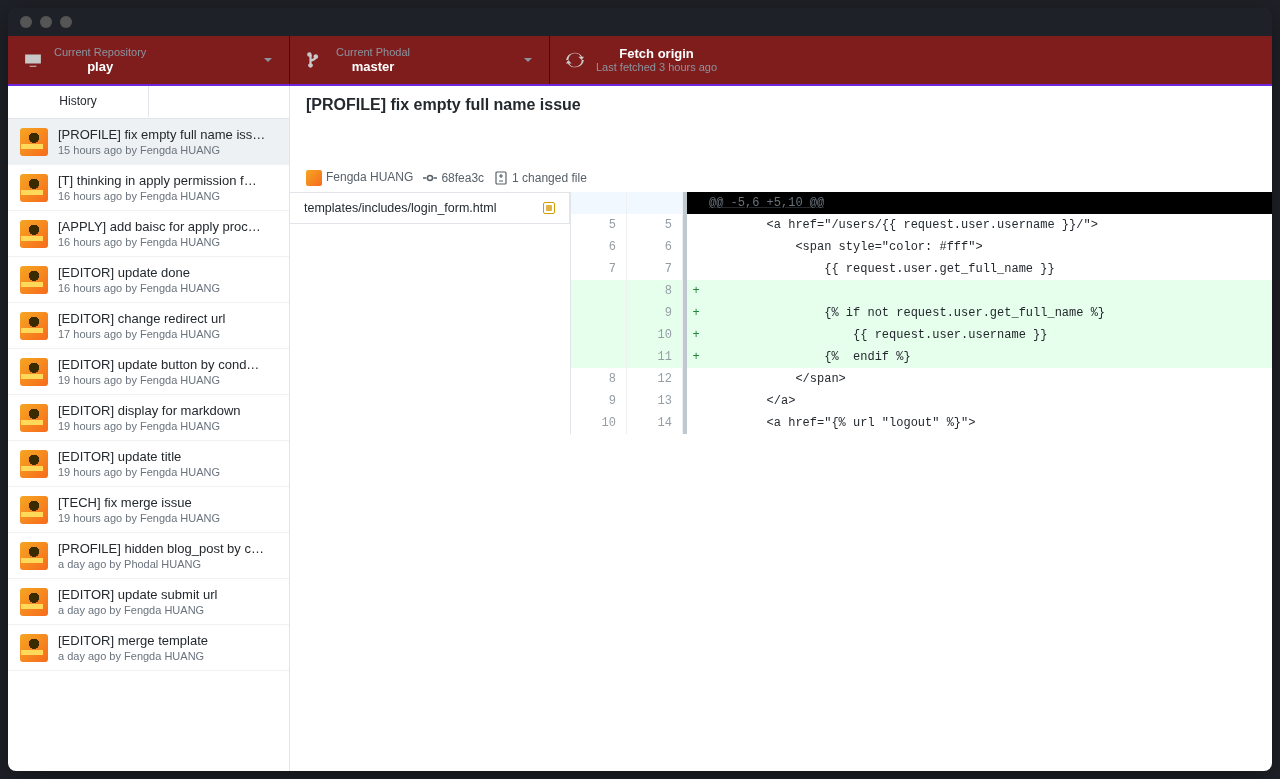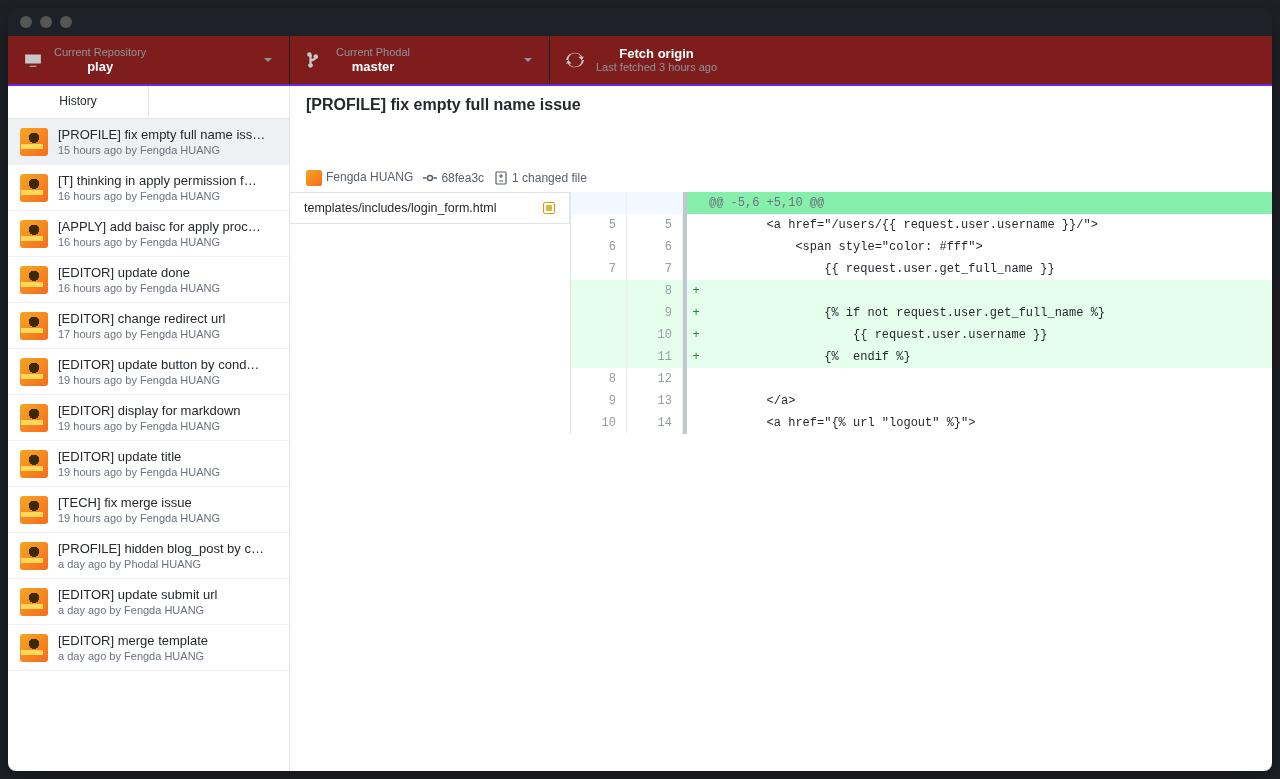--- a/index.html
+++ b/index.html
@@ -124,21 +124,21 @@
     width: calc(100% - 280px);
   }
   .diff-row { display: flex; align-items: stretch; }
   .ln {
     width: 56px; text-align: right; padding-right: 10px; color: #959da5;
     border-right: 1px solid #eef0f2; user-select: none; flex-shrink: 0;
   }
   .gutter-border { width: 4px; background: #c0c8d0; flex-shrink: 0; }
   .marker { width: 18px; text-align: center; color: #22863a; flex-shrink: 0; }
   .code { padding-left: 4px; white-space: pre; color: #24292e; flex: 1; }
-  .diff-row.hunk { background: #86efac; }
+  .diff-row.hunk { background: #000000; text-decoration: underline; }
   .diff-row.hunk .code { color: #6a737d; }
   .diff-row.hunk .ln { background: #f1f8ff; }
   .diff-row.add { background: #e6ffed; }
   .diff-row.add .ln.old { color: transparent; }
 </style>
 </head>
 <body>
 
 <div class="window">
 
@@ -364,20 +364,21 @@
             <div class="ln new">11</div>
             <div class="gutter-border"></div>
             <div class="marker">+</div>
             <div class="code">                {%  endif %}</div>
           </div>
           <div class="diff-row ">
             <div class="ln old">8</div>
             <div class="ln new">12</div>
             <div class="gutter-border"></div>
             <div class="marker"></div>
+            <div class="code">            &lt;/span&gt;</div>
           </div>
           <div class="diff-row ">
             <div class="ln old">9</div>
             <div class="ln new">13</div>
             <div class="gutter-border"></div>
             <div class="marker"></div>
             <div class="code">        &lt;/a&gt;</div>
           </div>
           <div class="diff-row ">
             <div class="ln old">10</div>

